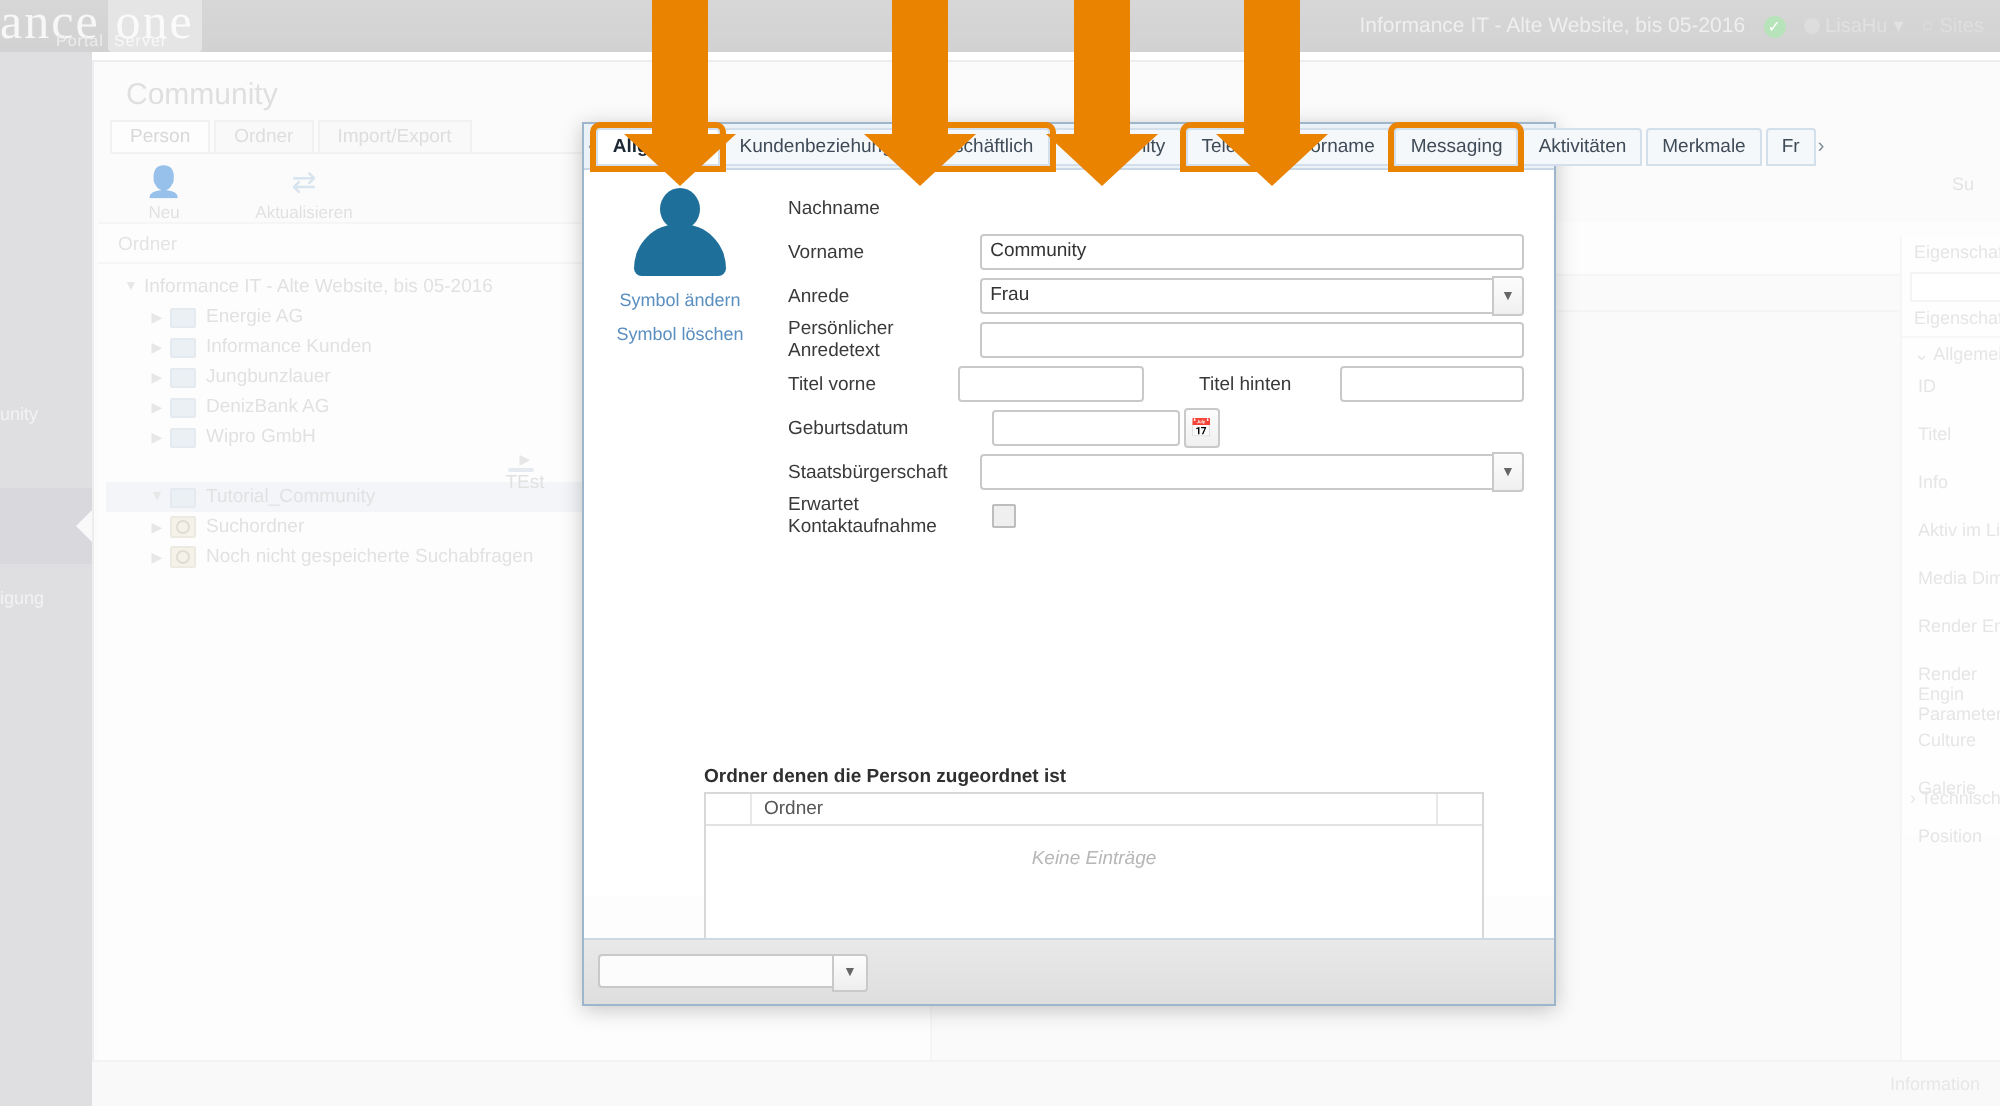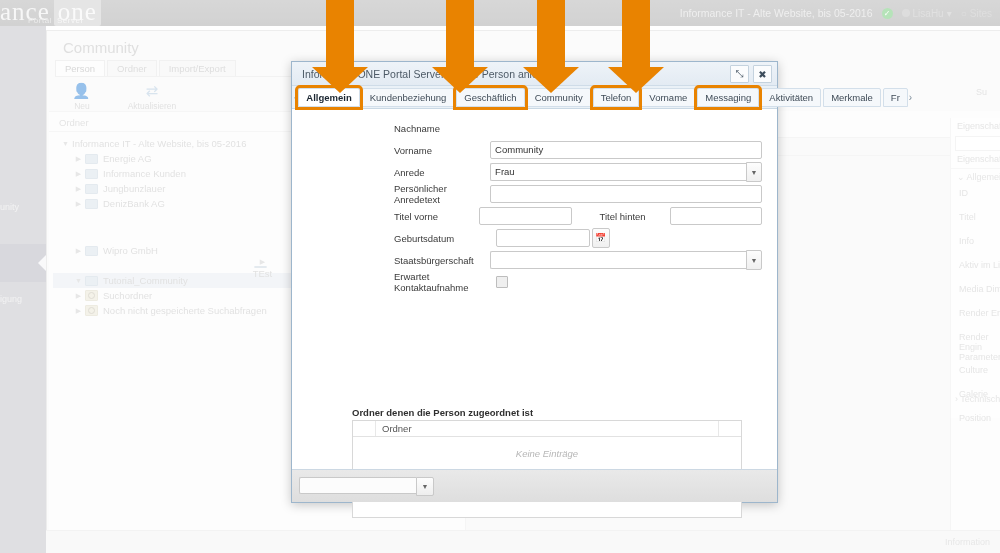--- a/index.html
+++ b/index.html
@@ -321,21 +321,21 @@
             <div class="tnode" style="padding-left: 19px;">
               <span class="texp">▶</span>
               <span class="tfold"></span>
               <span>Jungbunzlauer</span>
             </div>
             <div class="tnode" style="padding-left: 19px;">
               <span class="texp">▶</span>
               <span class="tfold"></span>
               <span>DenizBank AG</span>
             </div>
-            <div class="tnode" style="padding-left: 19px; margin-top: 32px;">
+            <div class="tnode" style="padding-left: 19px;">
               <span class="texp">▶</span>
               <span class="tfold"></span>
               <span>Wipro GmbH</span>
             </div>
             <div class="tnode" style="padding-left: 19px; flex-direction: column;">
               <span class="texp">▶</span>
               <span class="tfold"></span>
               <span>TEst</span>
             </div>
             <div class="tnode sel" style="padding-left: 19px;">
@@ -392,47 +392,48 @@
 
     <div class="bottom-strip">
       <span class="bs-t">Information</span>
     </div>
   </div>
 
   <div class="dim"></div>
 
   <div class="dialog">
 
-    <div class="dlg-titlebar">
-      <div class="dlg-title">Informance ONE Portal Server - Neue Person anlegen</div>
-      <div class="dlg-btns">
-        <div class="dlg-btn">⤡</div>
-        <div class="dlg-btn">✖</div>
-      </div>
-    </div>
 
     <div class="dlg-tabs">
       <div class="tnav">‹</div>
       <div id="dlg-tabs-container" style="display:flex;align-items:center;">
           <div class="dtab active hl">Allgemein</div>
           <div class="dtab">Kundenbeziehung</div>
           <div class="dtab hl">Geschäftlich</div>
           <div class="dtab">Community</div>
           <div class="dtab hl">Telefon</div>
           <div class="dtab">Vorname</div>
           <div class="dtab hl">Messaging</div>
           <div class="dtab">Aktivitäten</div>
           <div class="dtab">Merkmale</div>
           <div class="dtab">Fr</div>
         </div>
       <div class="tnav">›</div>
     </div>
 
     <div class="dlg-body">
 
+      <div class="avatar-col">
+        <div class="avatar">
+          <div class="head"></div>
+          <div class="body"></div>
+        </div>
+        <span class="av-link">Symbol ändern</span>
+        <span class="av-link">Symbol löschen</span>
+      </div>
 
       <div class="form">
 
         <div class="frow">
           <div class="flabel">Nachname</div>
         </div>
 
         <div class="frow">
           <div class="flabel">Vorname</div>
           <div class="finput full">Community</div>

